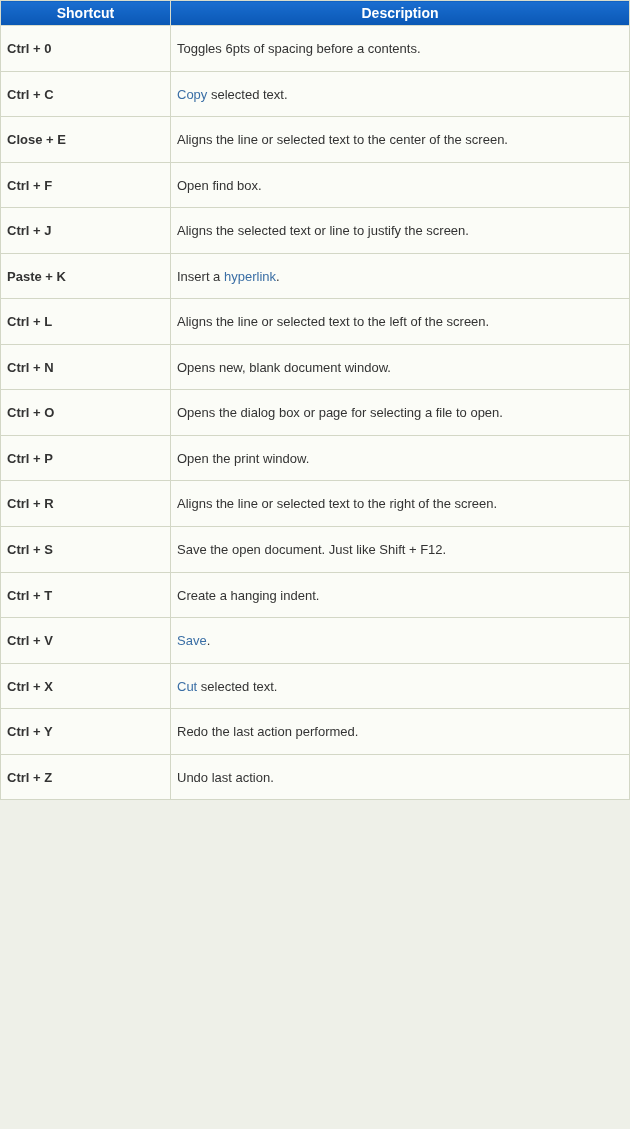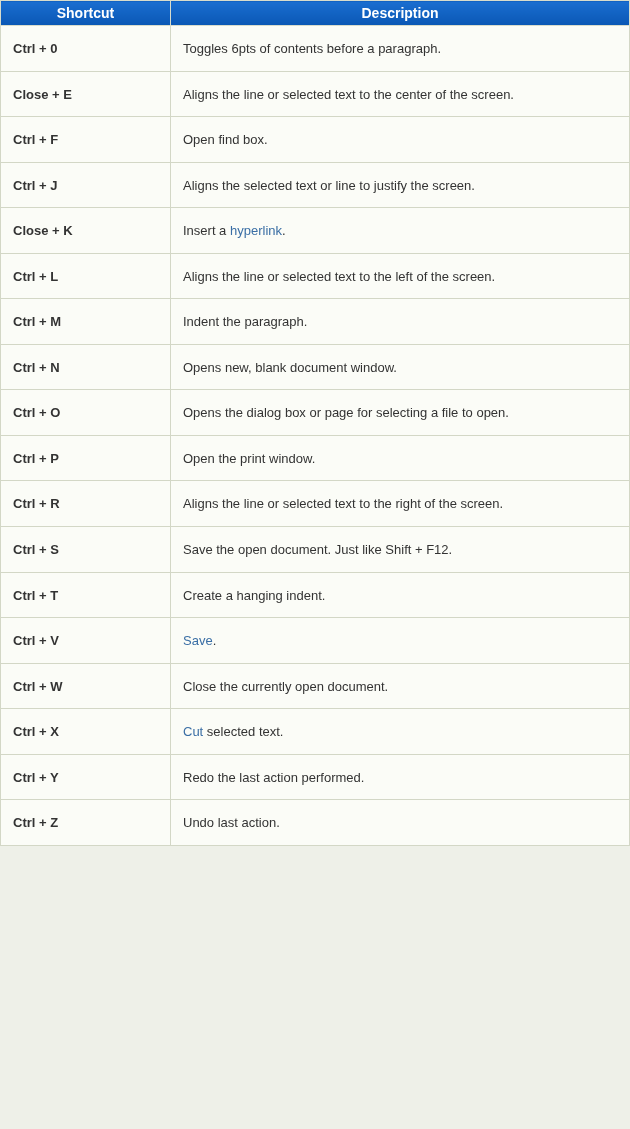--- a/index.html
+++ b/index.html
@@ -24,21 +24,21 @@
     color: #ffffff;
     font-weight: bold;
     font-size: 14px;
     padding: 4px 6px;
     border: 1px solid #d8dccc;
     text-align: center;
     margin-left: 28px;
   }
   table.shortcuts td {
     border: 1px solid #d3d7c6;
-    padding: 14px 10px 13px 12px;
+    padding: 14px 10px 13px 6px;
     font-size: 13px;
     vertical-align: middle;
     line-height: 1.35;
   }
   col.col-shortcut { width: 170px; }
   col.col-desc     { width: auto; }
   td.sc   { font-weight: bold; color: #333; }
   td.desc { color: #333; }
   a.term {
     color: #3a6ea5;
@@ -62,45 +62,45 @@
       </colgroup>
       <thead>
         <tr>
           <th>Shortcut</th>
           <th>Description</th>
         </tr>
       </thead>
       <tbody id="rows">
           <tr>
             <td class="sc">Ctrl + 0</td>
-            <td class="desc"><span>Toggles 6pts of contents before a paragraph.</span></td>
+            <td class="desc"><span>Toggles 6pts of spacing before a contents.</span></td>
+          </tr>
+          <tr>
+            <td class="sc">Ctrl + C</td>
+            <td class="desc"><a class="term" href="#">Copy</a><span> selected text.</span></td>
           </tr>
           <tr>
             <td class="sc">Close + E</td>
             <td class="desc"><span>Aligns the line or selected text to the center of the screen.</span></td>
           </tr>
           <tr>
             <td class="sc">Ctrl + F</td>
             <td class="desc"><span>Open find box.</span></td>
           </tr>
           <tr>
             <td class="sc">Ctrl + J</td>
             <td class="desc"><span>Aligns the selected text or line to justify the screen.</span></td>
           </tr>
           <tr>
-            <td class="sc">Close + K</td>
+            <td class="sc">Paste + K</td>
             <td class="desc"><span>Insert a </span><a class="term" href="#">hyperlink</a><span>.</span></td>
           </tr>
           <tr>
             <td class="sc">Ctrl + L</td>
             <td class="desc"><span>Aligns the line or selected text to the left of the screen.</span></td>
-          </tr>
-          <tr>
-            <td class="sc">Ctrl + M</td>
-            <td class="desc"><span>Indent the paragraph.</span></td>
           </tr>
           <tr>
             <td class="sc">Ctrl + N</td>
             <td class="desc"><span>Opens new, blank document window.</span></td>
           </tr>
           <tr>
             <td class="sc">Ctrl + O</td>
             <td class="desc"><span>Opens the dialog box or page for selecting a file to open.</span></td>
           </tr>
           <tr>
@@ -117,24 +117,20 @@
           </tr>
           <tr>
             <td class="sc">Ctrl + T</td>
             <td class="desc"><span>Create a hanging indent.</span></td>
           </tr>
           <tr>
             <td class="sc">Ctrl + V</td>
             <td class="desc"><a class="term" href="#">Save</a><span>.</span></td>
           </tr>
           <tr>
-            <td class="sc">Ctrl + W</td>
-            <td class="desc"><span>Close the currently open document.</span></td>
-          </tr>
-          <tr>
             <td class="sc">Ctrl + X</td>
             <td class="desc"><a class="term" href="#">Cut</a><span> selected text.</span></td>
           </tr>
           <tr>
             <td class="sc">Ctrl + Y</td>
             <td class="desc"><span>Redo the last action performed.</span></td>
           </tr>
           <tr>
             <td class="sc">Ctrl + Z</td>
             <td class="desc"><span>Undo last action.</span></td>

